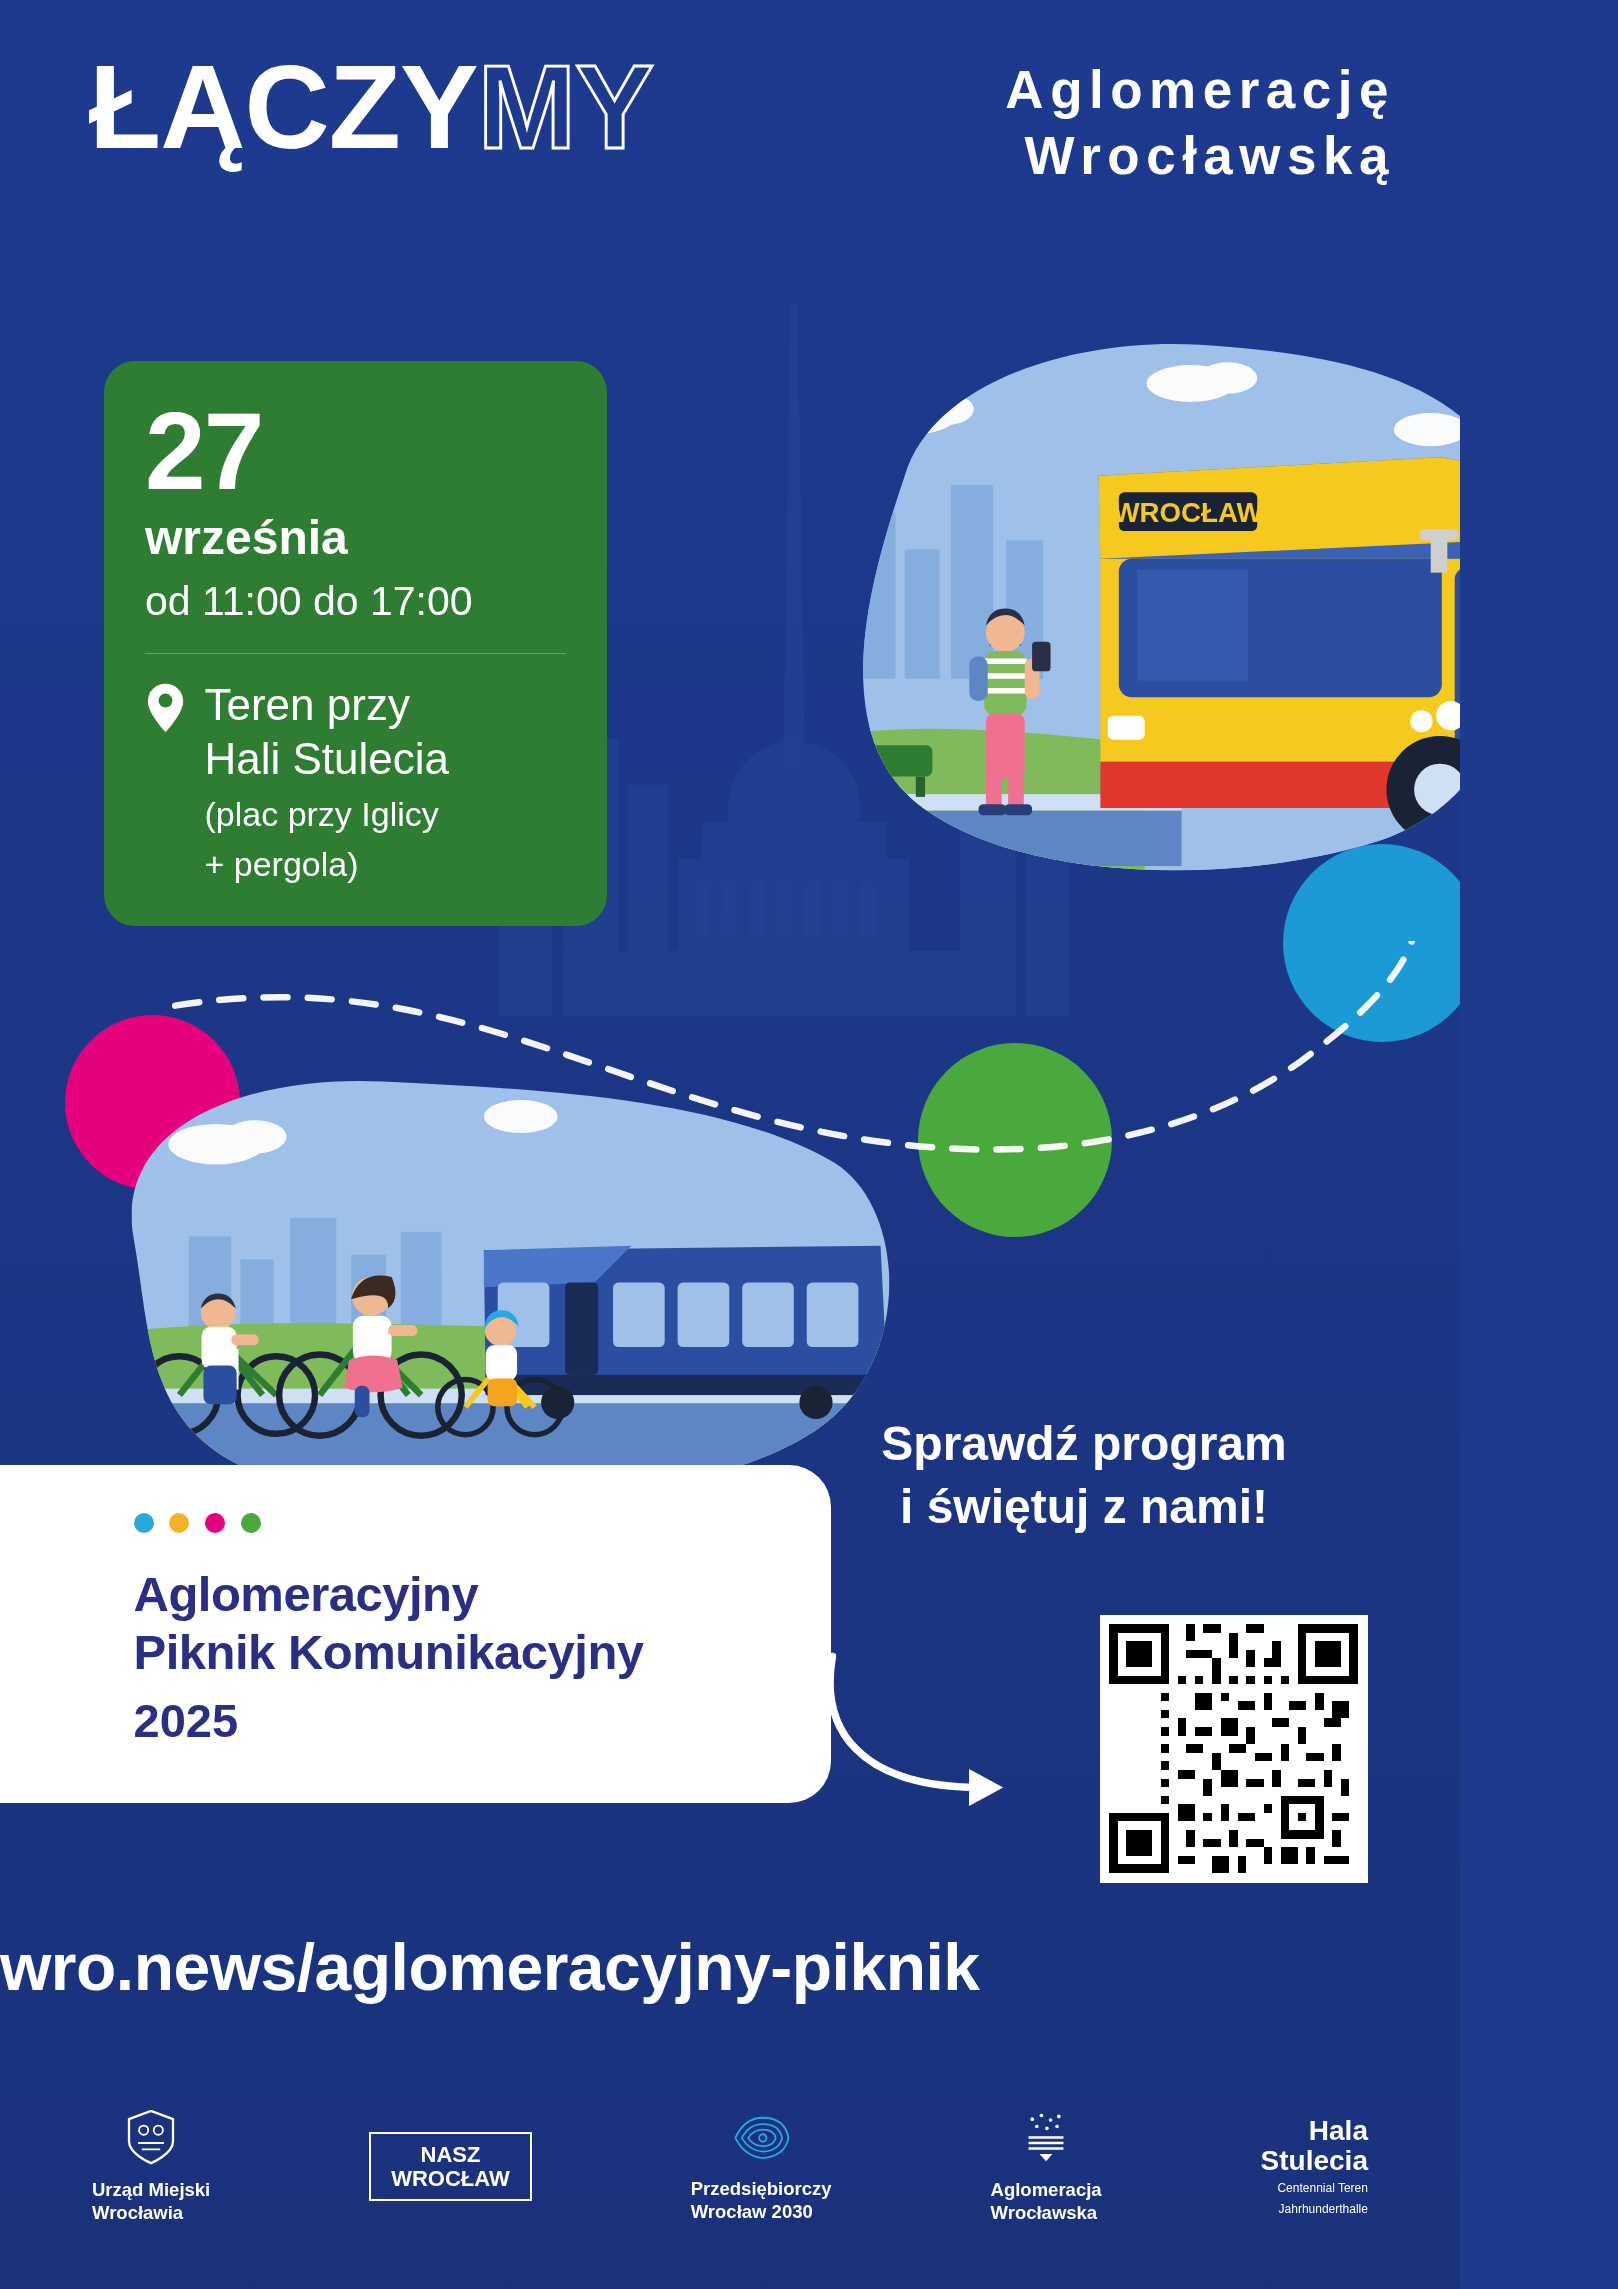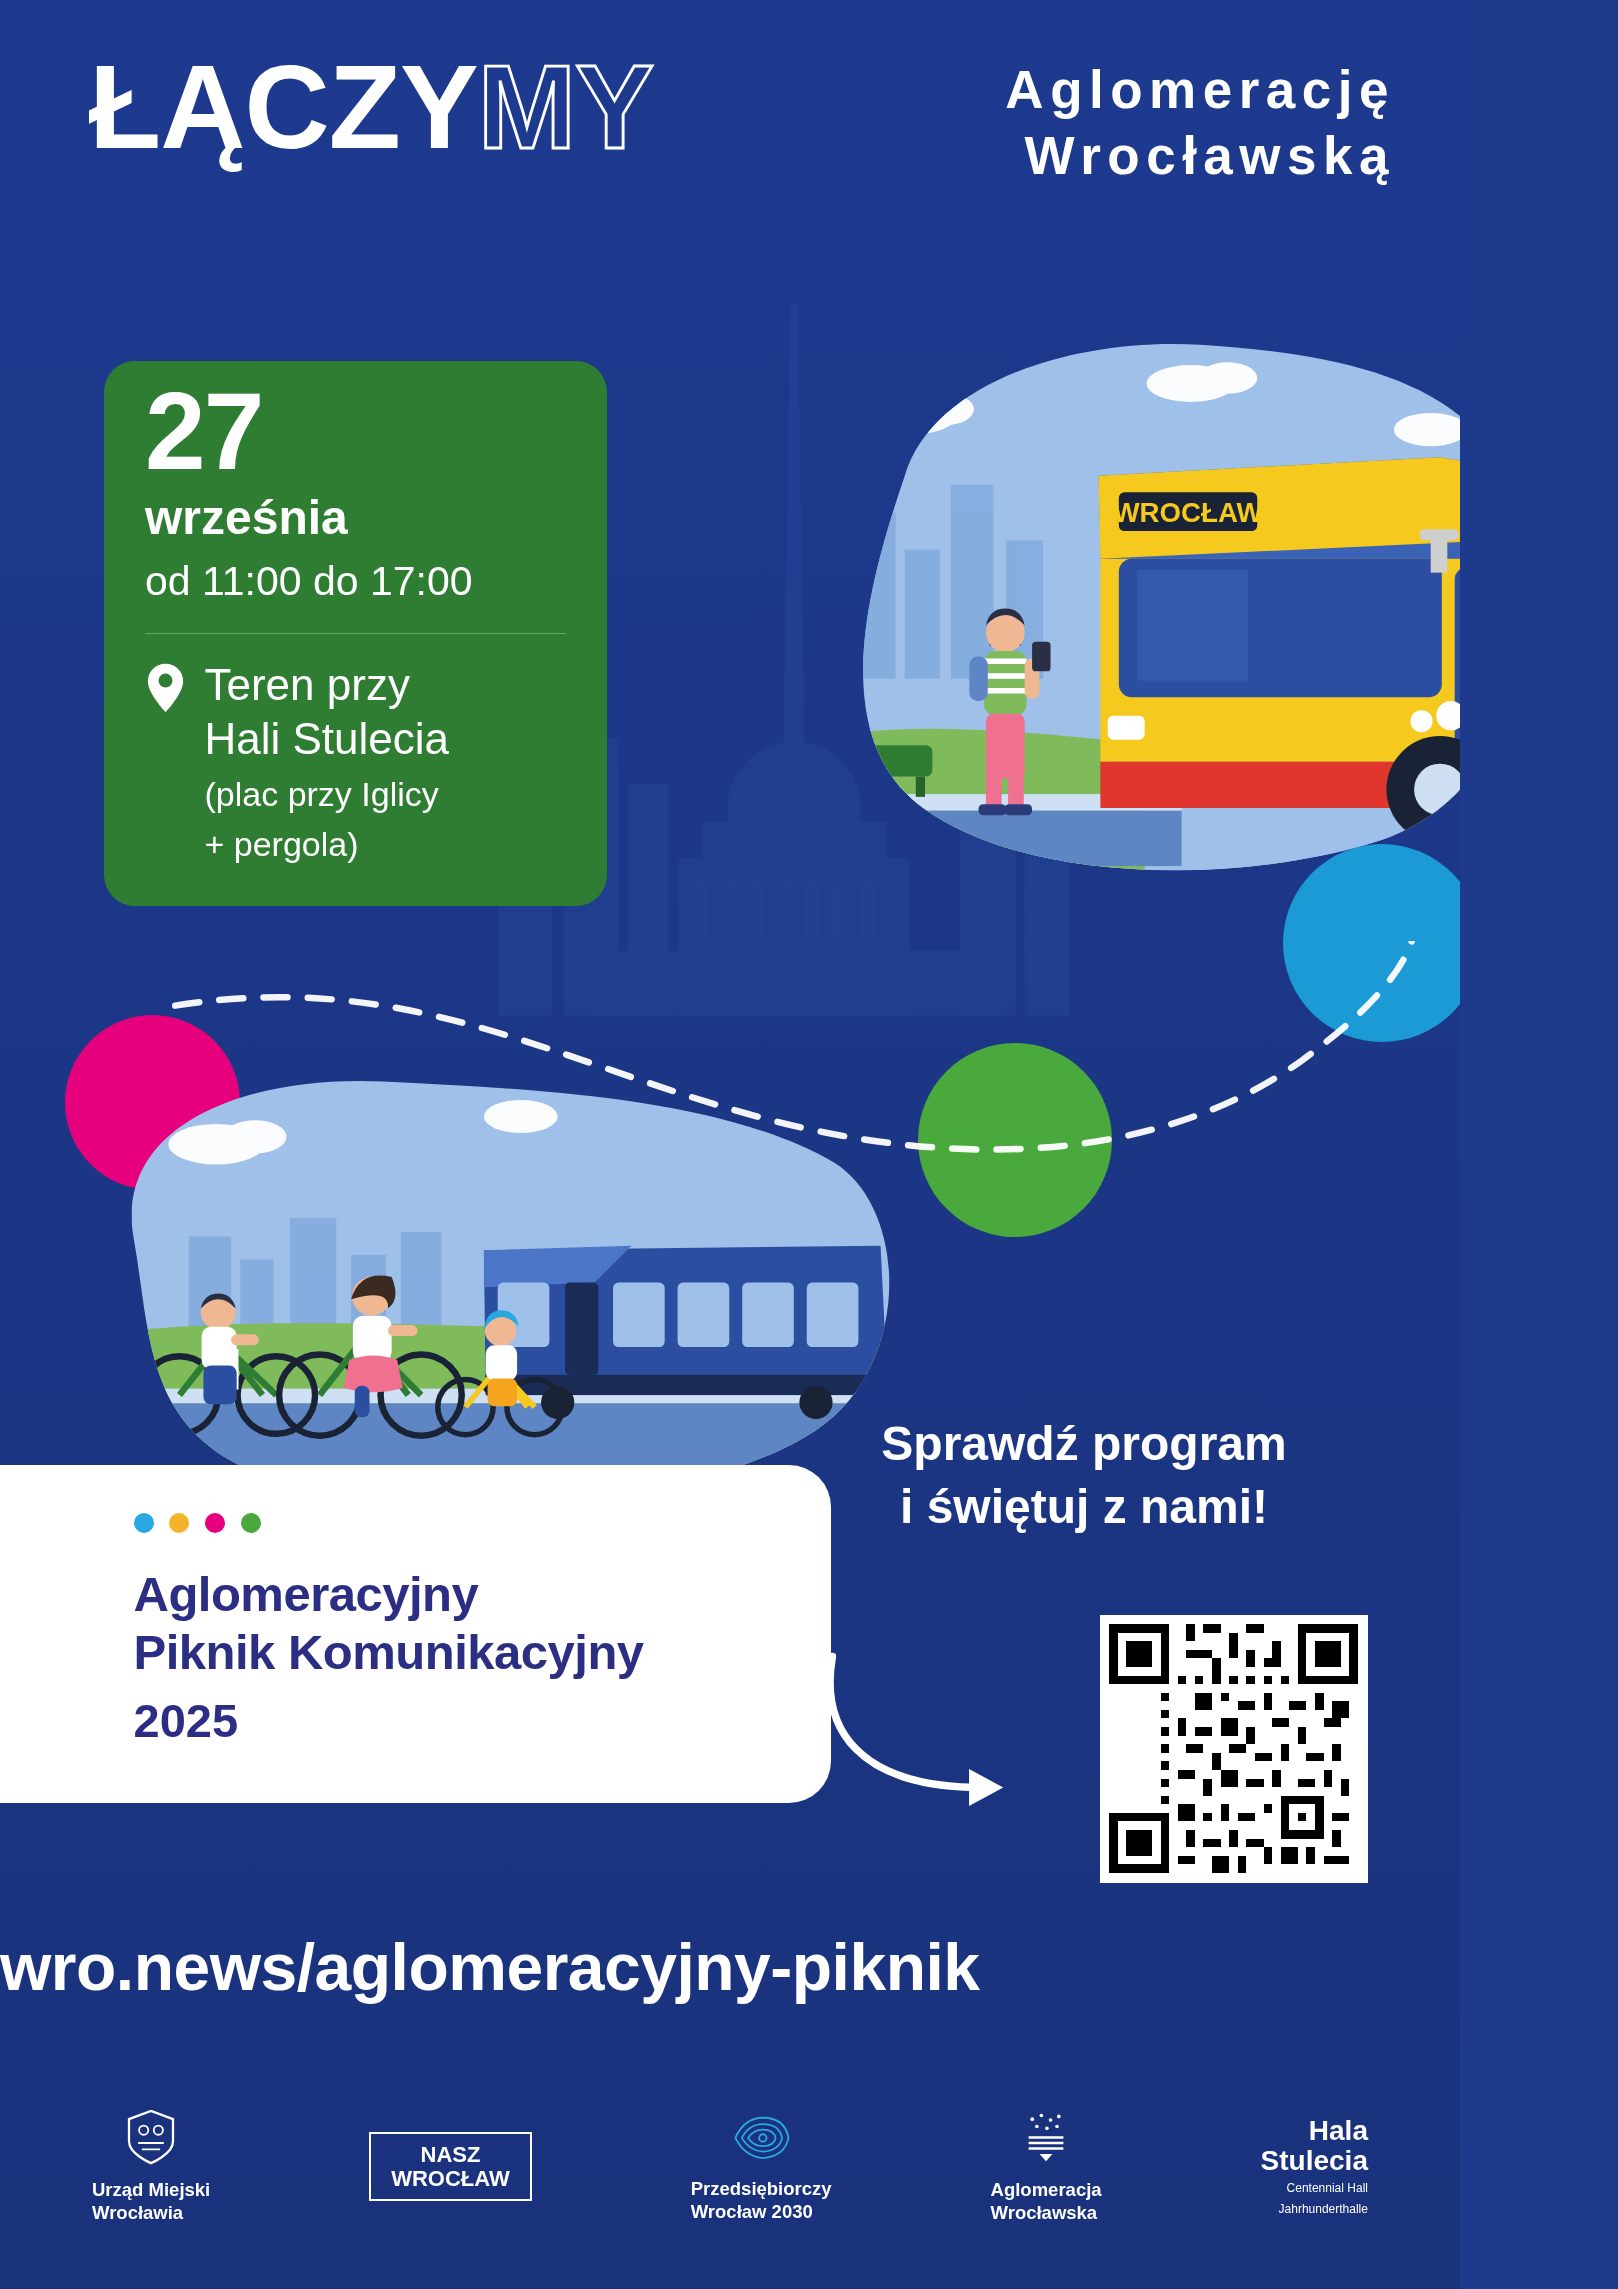--- a/index.html
+++ b/index.html
@@ -85,21 +85,21 @@
   }
 
   
   .info-card {
     position: absolute;
     left: 104px; top: 361px;
     width: 503px;
     background: #2f7d32;
     border-radius: 31px;
     color: #ffffff;
-    padding: 16px 41px 41px 41px;
+    padding: 36px 41px 41px 41px;
   }
   .info-card .day {
     font-size: 109px;
     font-weight: 800;
     line-height: 1.0;
     letter-spacing: -1.8px;
   }
   .info-card .month {
     font-size: 48px;
     font-weight: 700;
@@ -633,20 +633,20 @@
       </svg>
       <div>
         <div class="f-text-sm">Aglomeracja</div>
         <div class="f-text-sm">Wrocławska</div>
       </div>
     </div>
 
     <div>
       <div class="hala-title">Hala</div>
       <div class="hala-title">Stulecia</div>
-      <div class="hala-sub">Centennial Hall</div>
+      <div class="hala-sub">Centennial Teren</div>
       <div class="hala-sub">Jahrhunderthalle</div>
     </div>
 
   </div>
 
 </div>
 
 
 </body></html>

